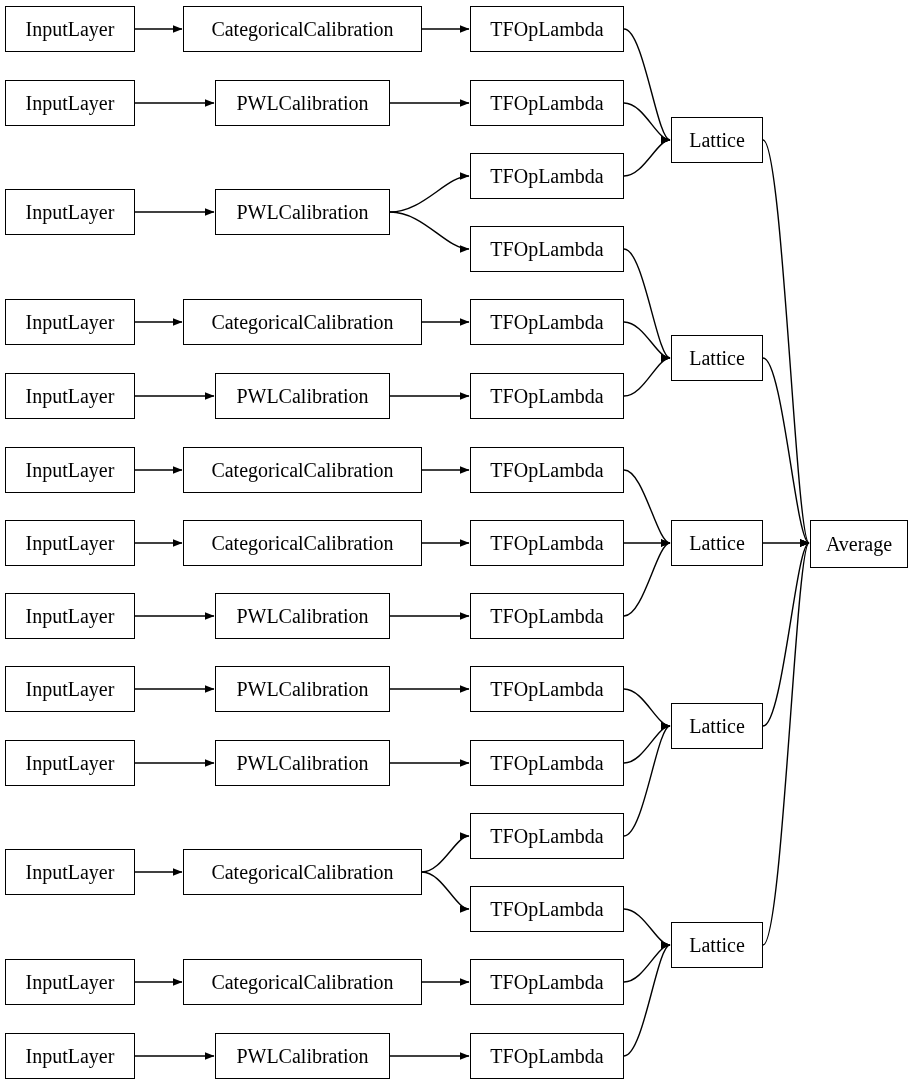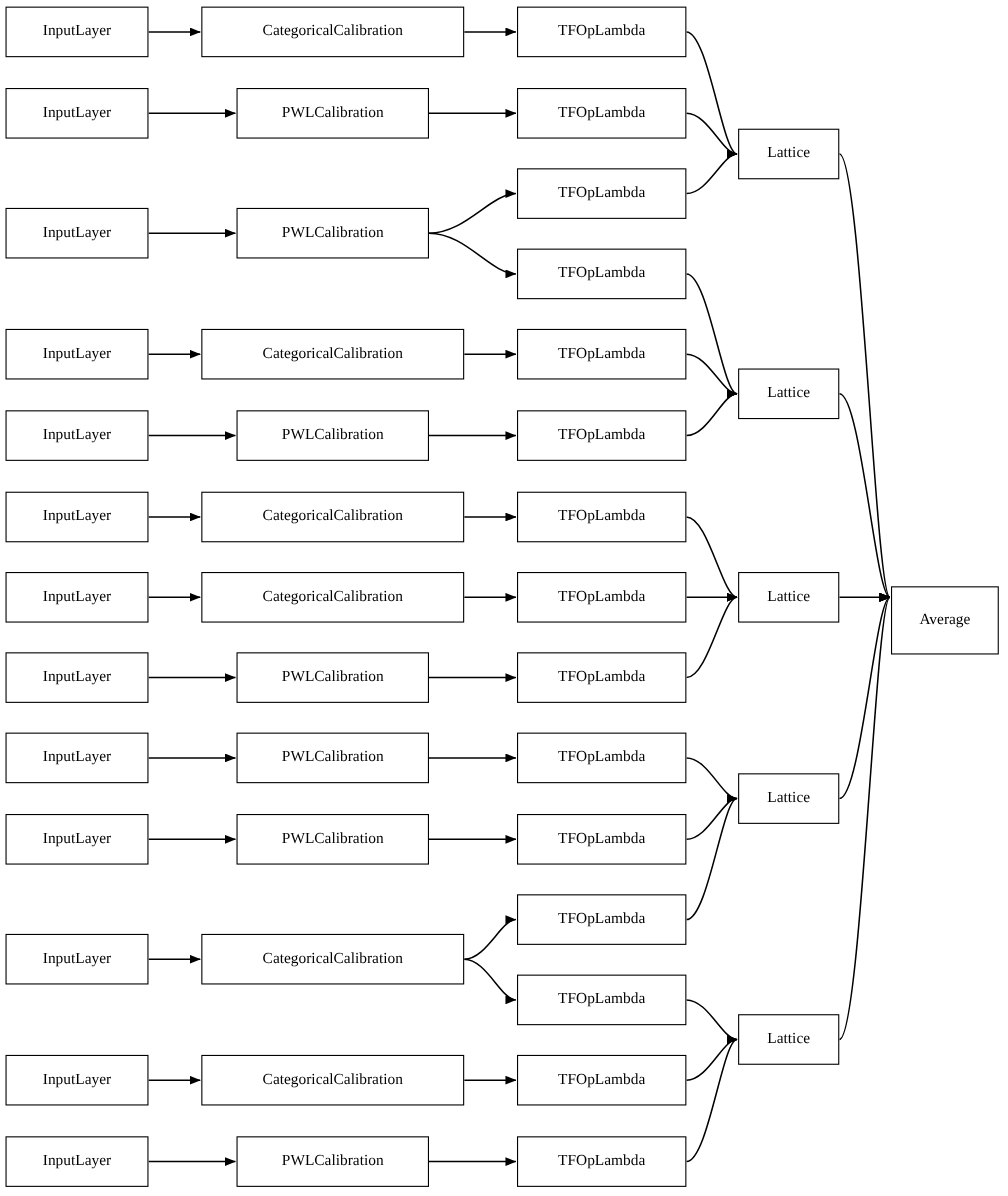--- a/index.html
+++ b/index.html
@@ -24,21 +24,21 @@
     pointer-events: none;
   }
   .node {
     position: absolute;
     box-sizing: border-box;
     border: 1px solid #000000;
     background: #ffffff;
     display: flex;
     align-items: center;
     justify-content: center;
-    font-size: 14px;
+    font-size: 20px;
     line-height: 1;
     color: #000000;
     white-space: nowrap;
     z-index: 2;
   }
   .node-label {
     display: block;
     padding: 0 4px;
   }
 </style>
@@ -235,17 +235,17 @@
       </div>
       <div class="node" style="left: 671px; top: 520px; width: 92px; height: 46px;">
         <span class="node-label">Lattice</span>
       </div>
       <div class="node" style="left: 671px; top: 703px; width: 92px; height: 46px;">
         <span class="node-label">Lattice</span>
       </div>
       <div class="node" style="left: 671px; top: 922px; width: 92px; height: 46px;">
         <span class="node-label">Lattice</span>
       </div>
-      <div class="node" style="left: 810px; top: 520px; width: 98px; height: 62px; margin-top: 13px;">
+      <div class="node" style="left: 810px; top: 520px; width: 98px; height: 48px;">
         <span class="node-label">Average</span>
       </div>
     </div>
 </div>
 
 </body></html>

